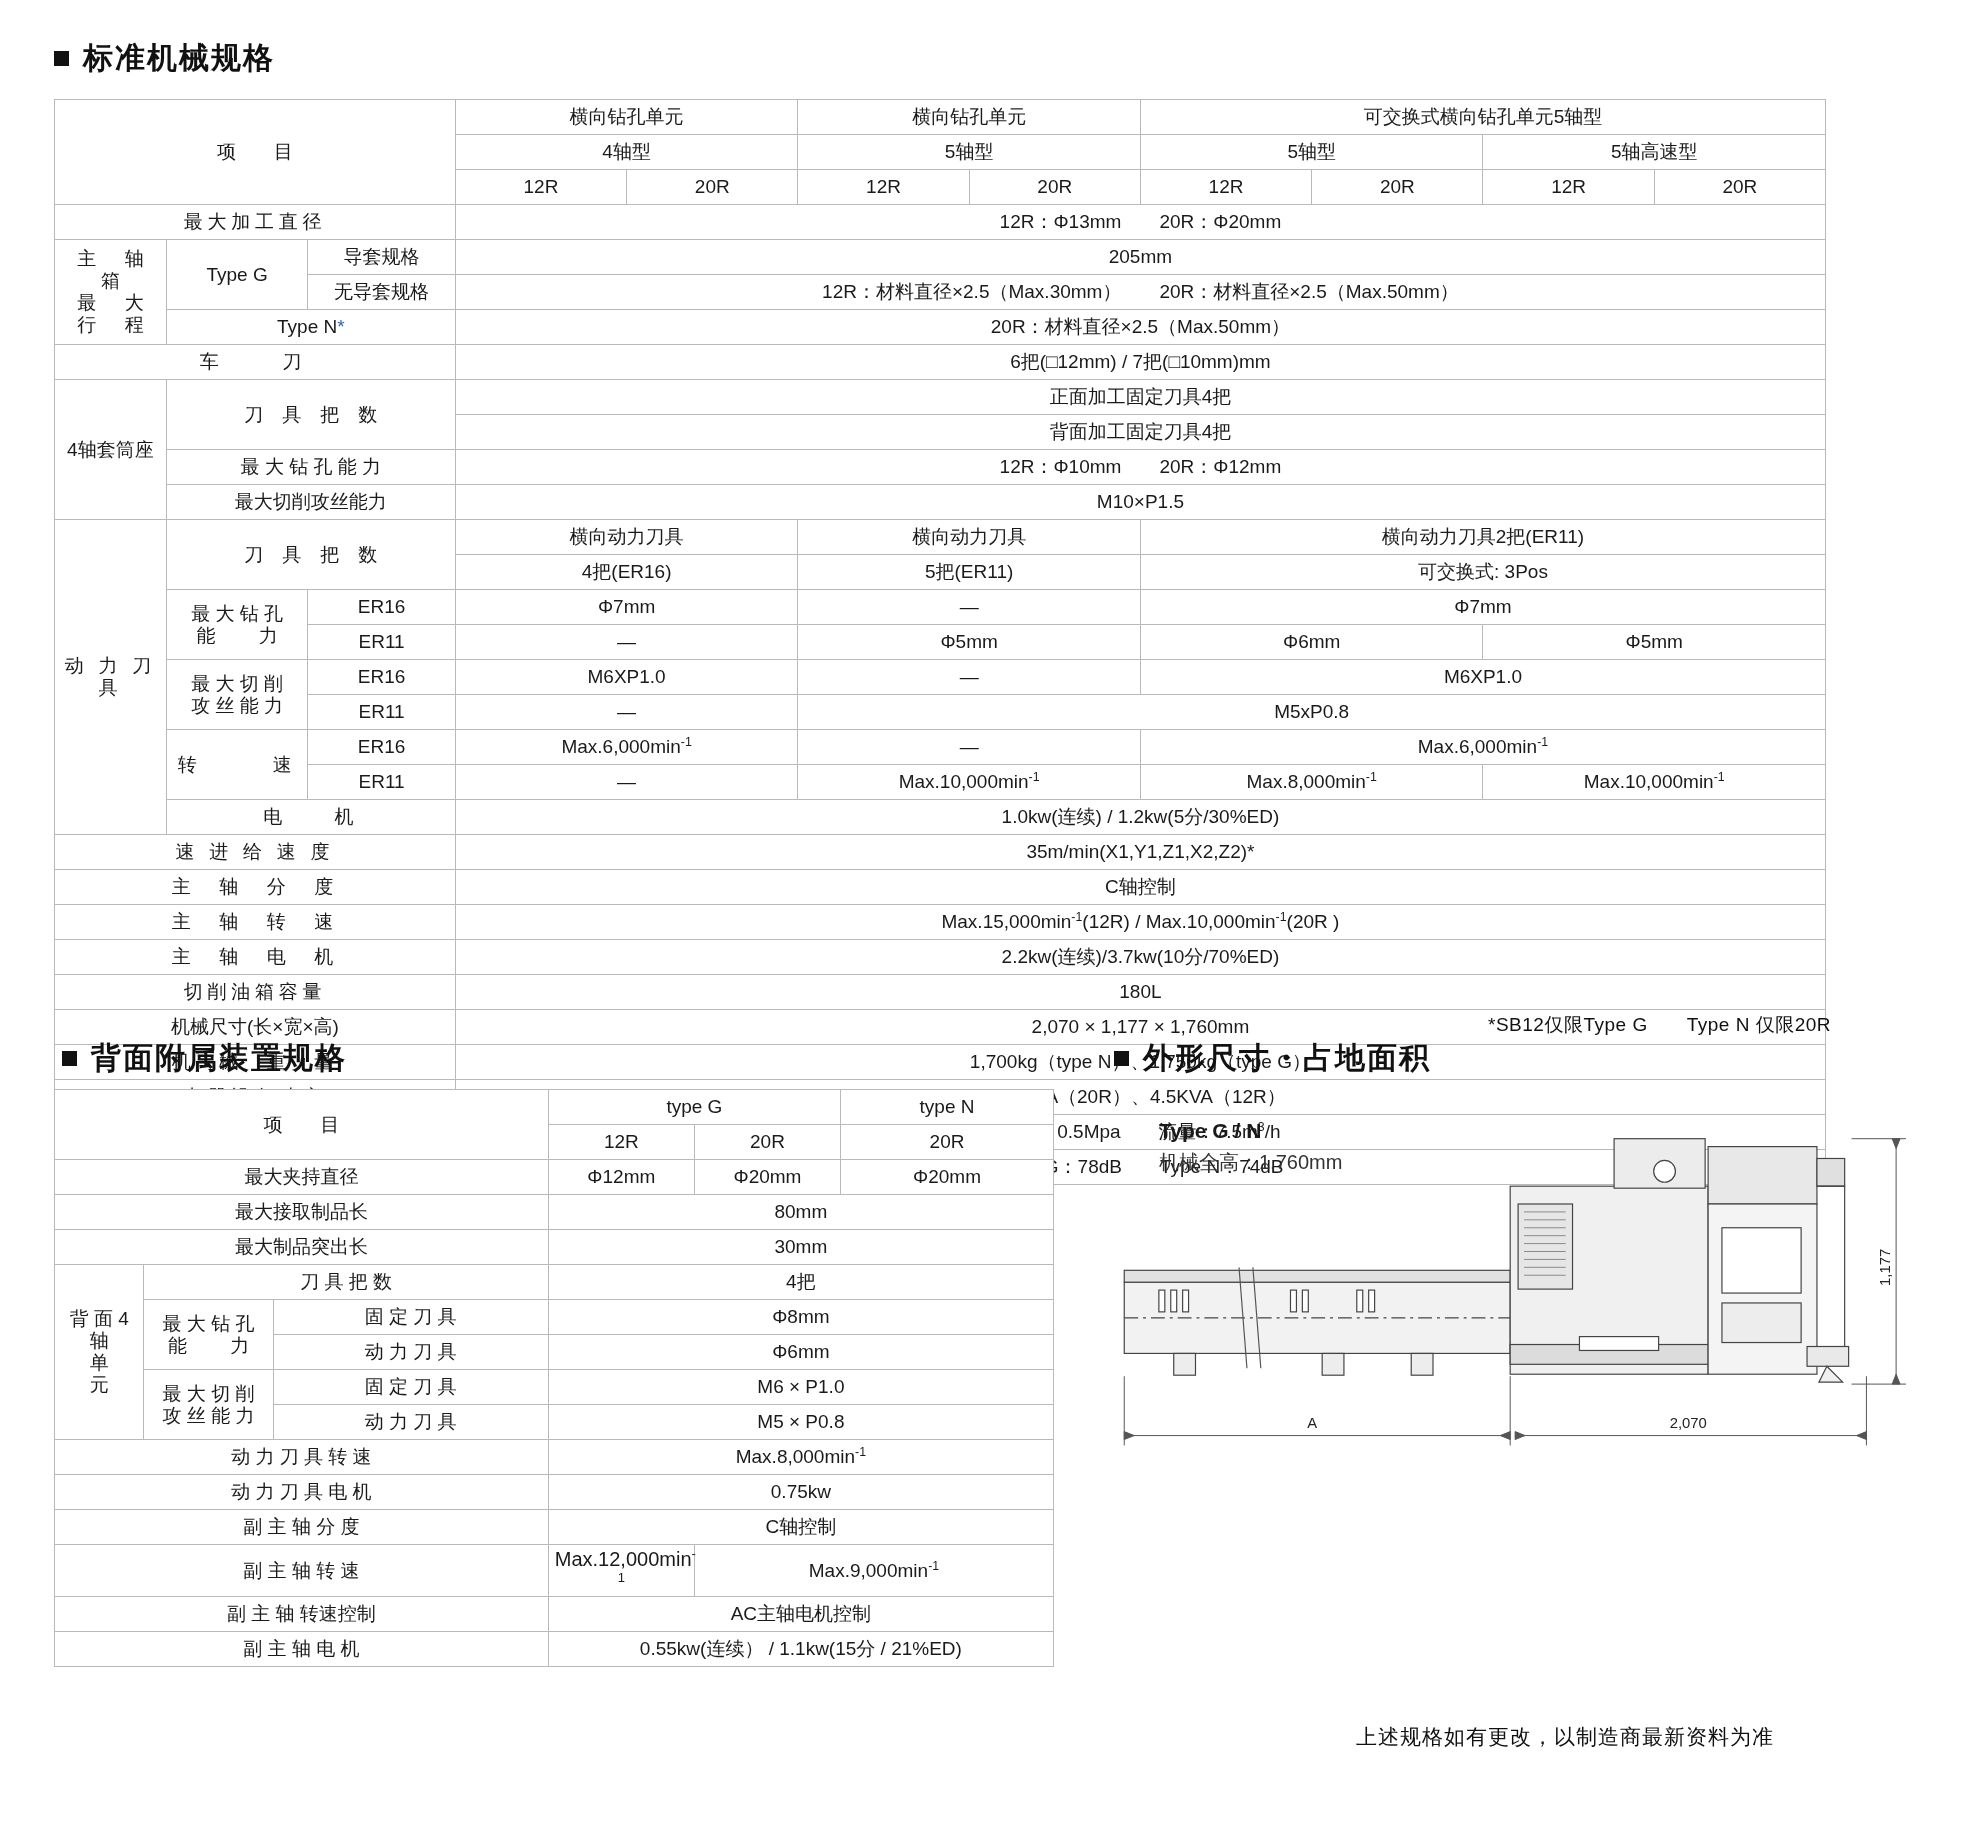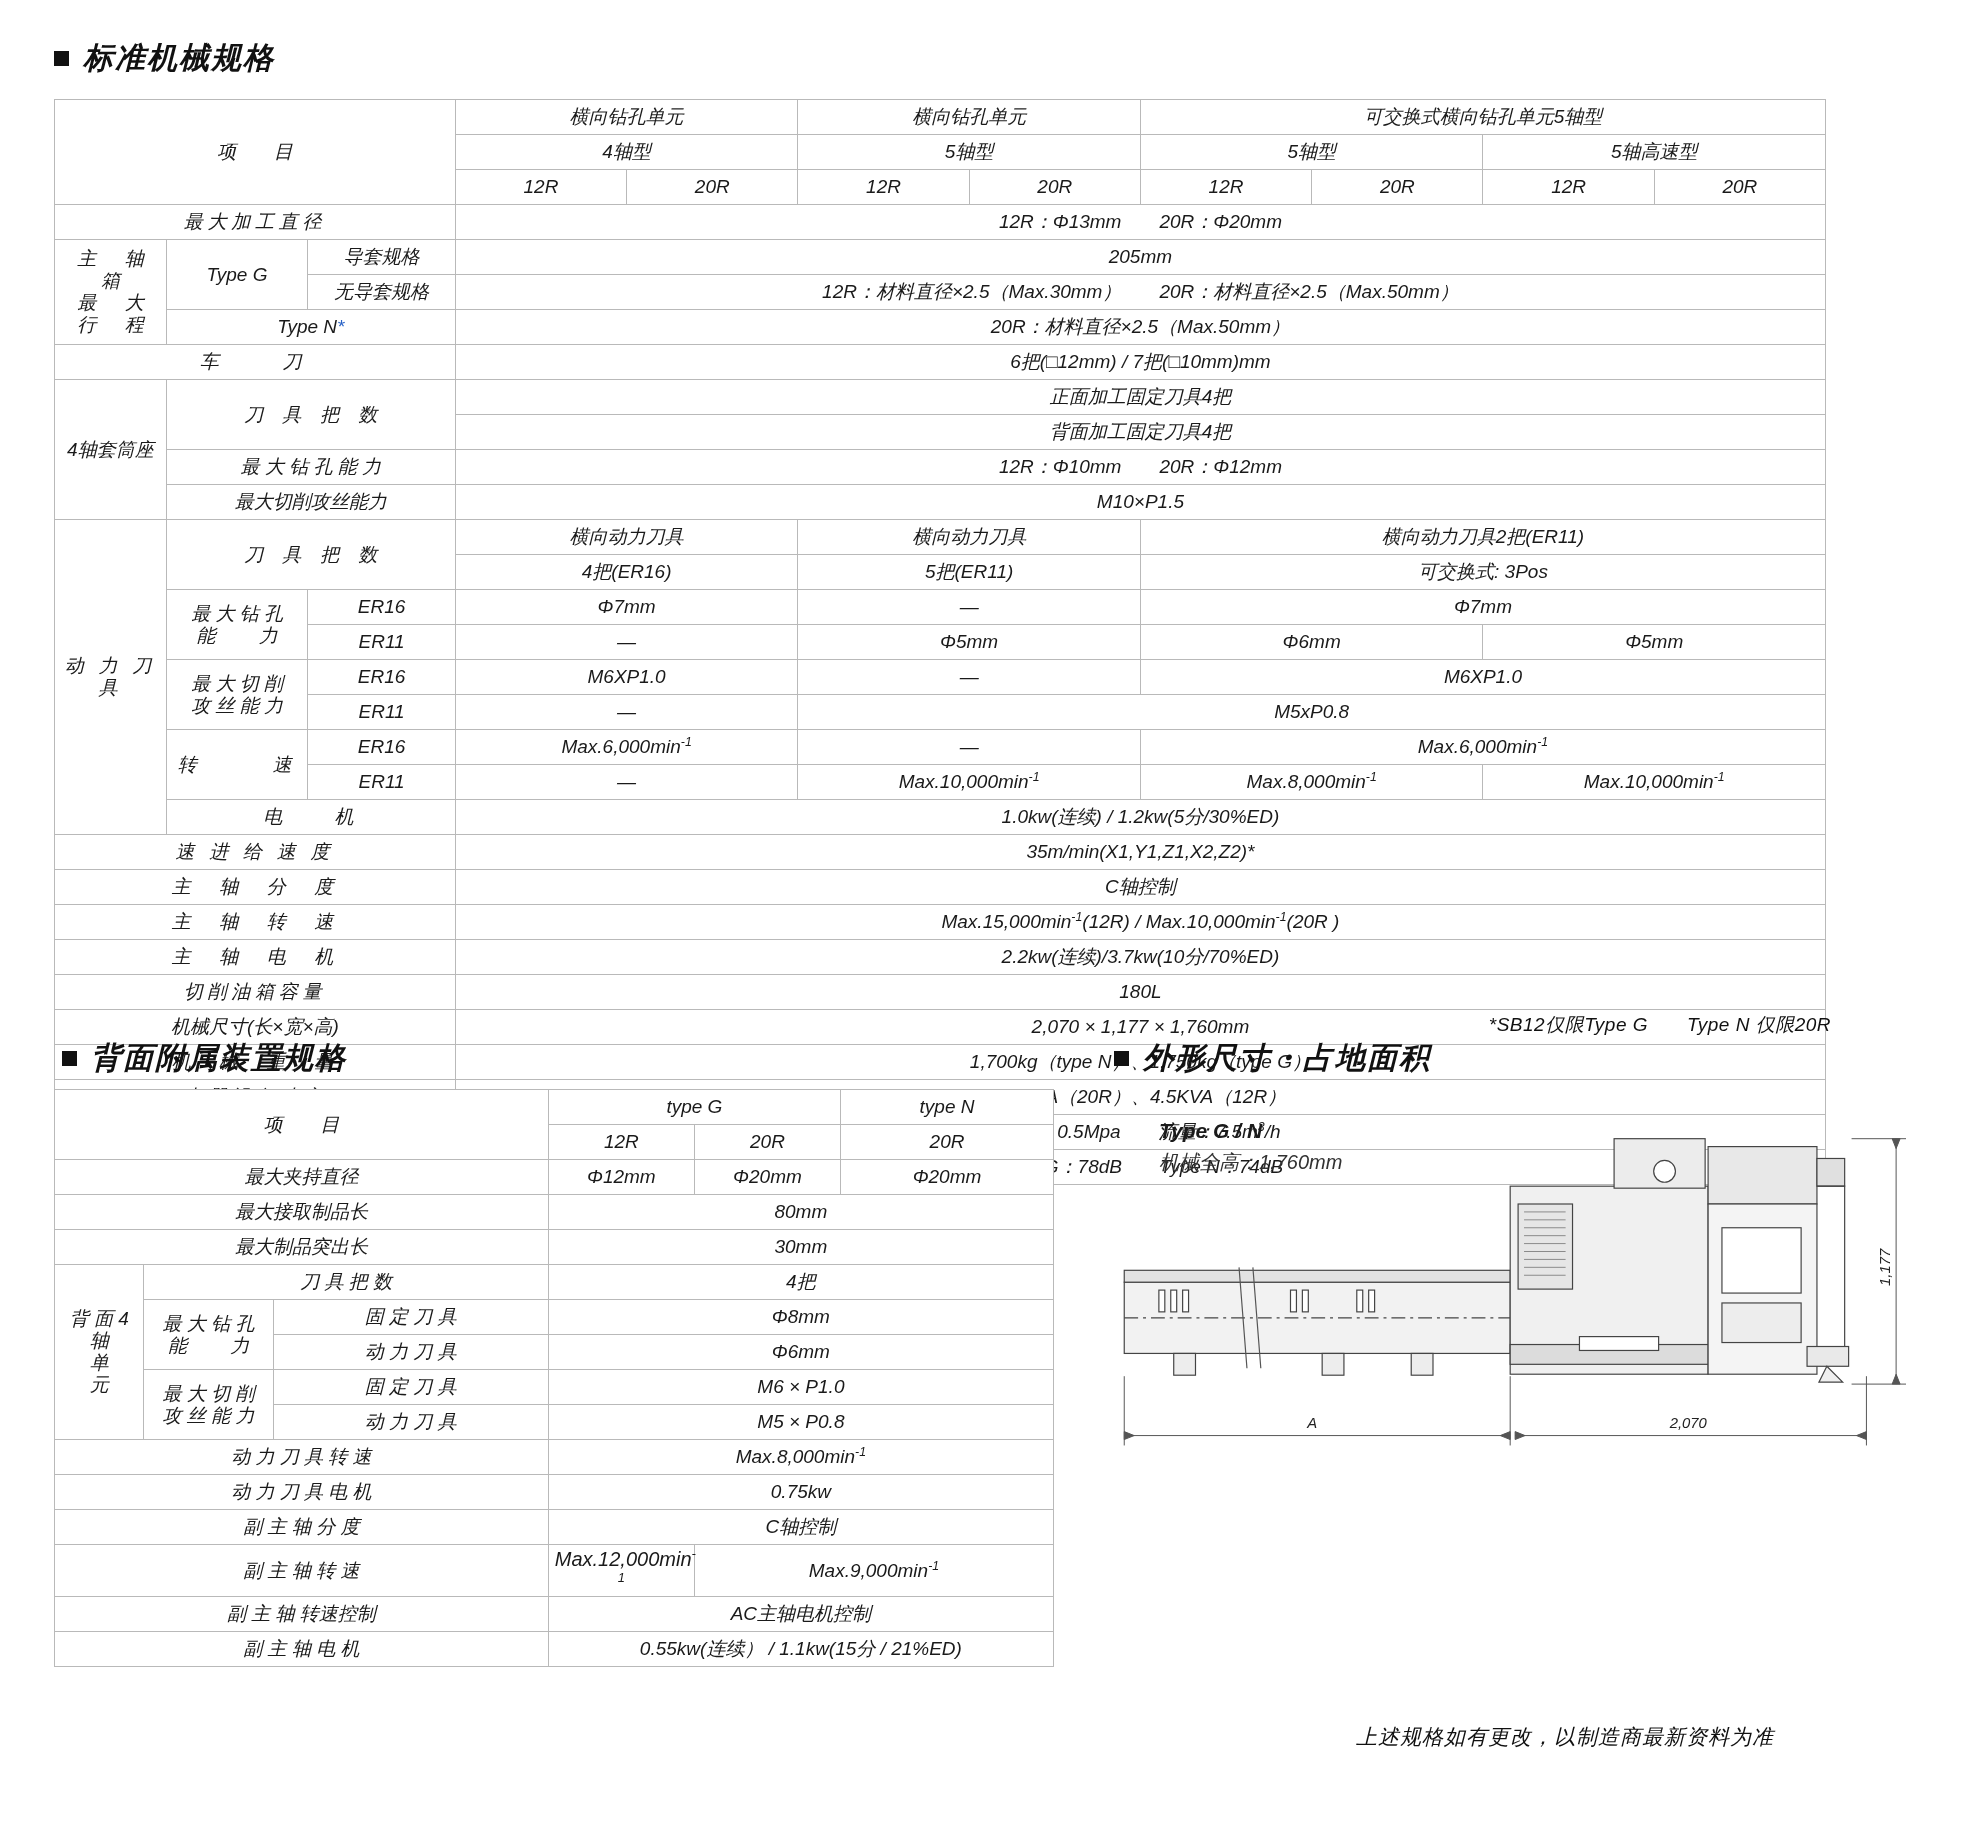--- a/index.html
+++ b/index.html
@@ -13,21 +13,20 @@
     font-family: "Liberation Sans", "DejaVu Sans", sans-serif;
     color: #1a1a1a;
     position: relative;
     overflow: hidden;
   }
   .page {
     position: relative;
     width: 1980px;
     height: 1839px;
     padding: 0;
-    font-style: italic;
   }
   .section-title {
     font-size: 30px;
     font-weight: bold;
     letter-spacing: 2px;
     color: #111;
     display: flex;
     align-items: center;
     gap: 14px;
   }

